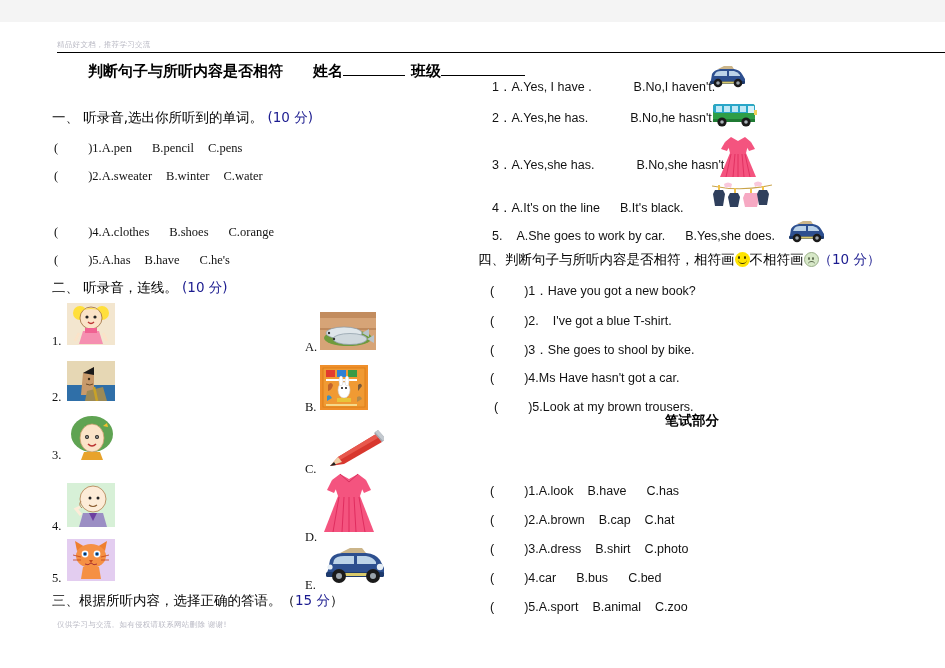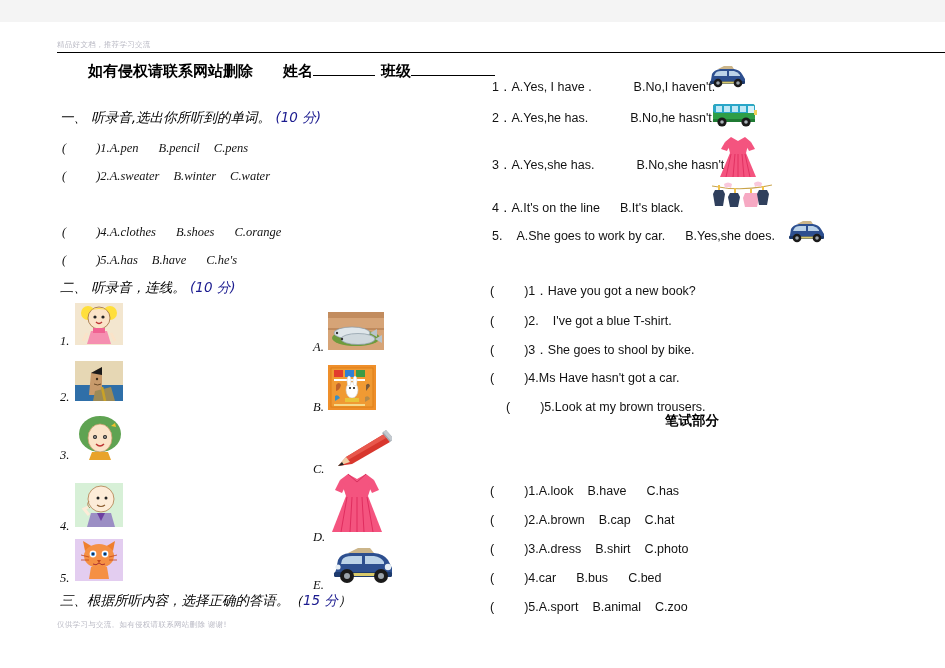--- a/index.html
+++ b/index.html
@@ -67,21 +67,21 @@
   .blank-line {
     display: inline-block;
     border-bottom: 1.4px solid #000;
     vertical-align: baseline;
   }
   .bl-short { width: 62px; }
   .bl-long  { width: 84px; }
   .sp2 { display:inline-block; width: 6px; }
 
   
-  .colL { position: absolute; left: 60px; top: 0; width: 400px; height: 488px; font-style: italic; }
+  .colL { position: absolute; left: 52px; top: 0; width: 400px; height: 488px; }
   .colR { position: absolute; left: 478px; top: 0; width: 465px; height: 532px; }
 
   .sec-head {
     position: absolute;
     font-size: 13.5px;
     color: #000;
     white-space: nowrap;
     font-family: "DejaVu Sans", sans-serif;
   }
   .sec-head .pts { color: #1b1b8f; }
@@ -154,21 +154,21 @@
 
 <div id="page">
 
   <div class="topband"></div>
 
   <div class="watermark-top">精品好文档，推荐学习交流</div>
   <div class="hrule"></div>
   <div class="watermark-bottom">仅供学习与交流。如有侵权请联系网站删除  谢谢!</div>
 
   <div class="title-row">
-    <span>如有侵权请联系网站删除</span><span class="sp1"></span><span>姓名</span><span class="blank-line bl-short"></span><span class="sp2"></span><span>班级</span><span class="blank-line bl-long"></span>
+    <span>判断句子与所听内容是否相符</span><span class="sp1"></span><span>姓名</span><span class="blank-line bl-short"></span><span class="sp2"></span><span>班级</span><span class="blank-line bl-long"></span>
   </div>
 
   <div class="colL">
 
     <div class="sec-head" style="left:0px; top:109px;">
       <span>一、 听录音,选出你所听到的单词。</span>
       <span class="pts">(10 分)</span>
     </div>
 
     <div class="q-line" style="left:2px; top:141px;">
@@ -415,34 +415,37 @@
       <path d="M23 8 L28 8 Q32 9 34 12 L34 13 L23 13 Z" fill="#bcd3e8"></path>
       <rect x="4" y="18" width="35" height="3" rx="1" fill="#1d3a6d"></rect>
       <rect x="11" y="18.6" width="21" height="2" fill="#d8c96a"></rect>
       <circle cx="12" cy="20" r="4.3" fill="#1a1a1a"></circle>
         <circle cx="12" cy="20" r="1.8" fill="#9aa3ab"></circle>
       <circle cx="32" cy="20" r="4.3" fill="#1a1a1a"></circle>
         <circle cx="32" cy="20" r="1.8" fill="#9aa3ab"></circle>
       <path d="M12 6 L18 3 L26 3 L28 6" fill="#cbb58a"></path>
     </svg>
 
+    <div class="sec-head" style="left:0px; top:251px;">
+      <span>四、判断句子与所听内容是否相符，相符画</span><span class="face happy"><span class="eye l"></span><span class="eye r"></span><span class="mouth"></span></span><span>不相符画</span><span class="face sad"><span class="eye l"></span><span class="eye r"></span><span class="mouth"></span></span><span class="pts">（10 分）</span>
+    </div>
 
     <div class="q-line sans" style="left:12px; top:283px;">
       <span>(</span><span class="gap-l"></span><span>)</span><span>1．</span><span>Have you got a new book?</span>
     </div>
     <div class="q-line sans" style="left:12px; top:314px;">
       <span>(</span><span class="gap-l"></span><span>)</span><span>2.</span><span class="gap-s"></span><span>I've got a blue T-shirt.</span>
     </div>
     <div class="q-line sans" style="left:12px; top:342px;">
       <span>(</span><span class="gap-l"></span><span>)</span><span>3．</span><span>She goes to shool by bike.</span>
     </div>
     <div class="q-line sans" style="left:12px; top:371px;">
       <span>(</span><span class="gap-l"></span><span>)</span><span>4.</span><span>Ms Have hasn't got a car.</span>
     </div>
-    <div class="q-line sans" style="left:28px; top:400px;">
+    <div class="q-line sans" style="left:16px; top:400px;">
       <span>(</span><span class="gap-l"></span><span>)</span><span>5.</span><span>Look at my brown trousers.</span>
     </div>
 
     <div class="subtitle-center" style="left:187px; top:412px;">笔试部分</div>
 
 
     <div class="q-line sans" style="left:12px; top:484px;">
       <span>(</span><span class="gap-l"></span><span>)</span><span>1.</span><span>A.look</span><span class="gap-s"></span><span>B.have</span><span class="gap-m"></span><span>C.has</span>
     </div>
     <div class="q-line sans" style="left:12px; top:513px;">

